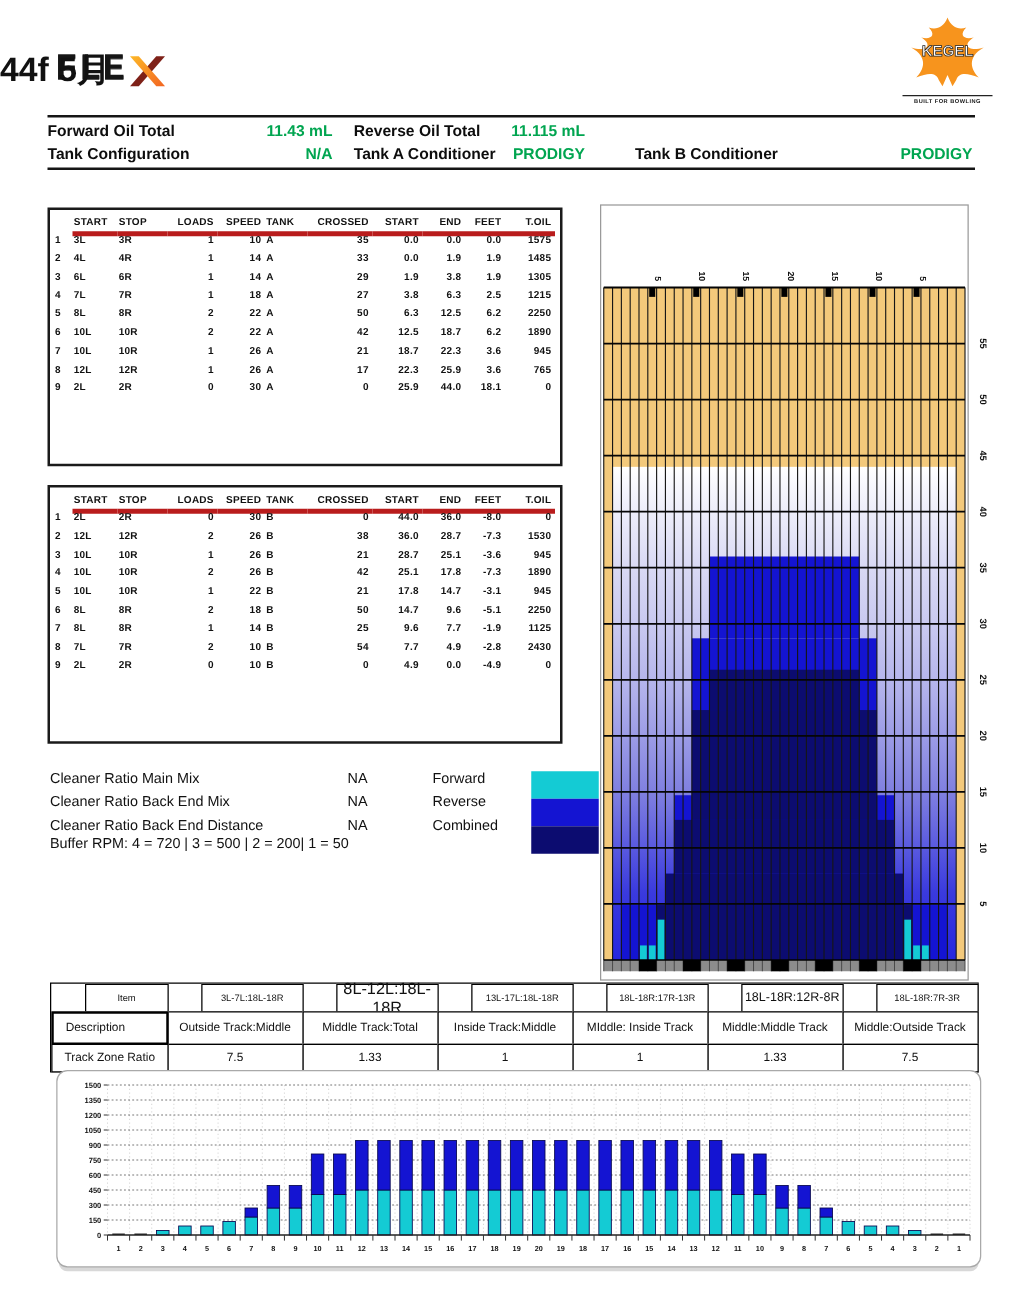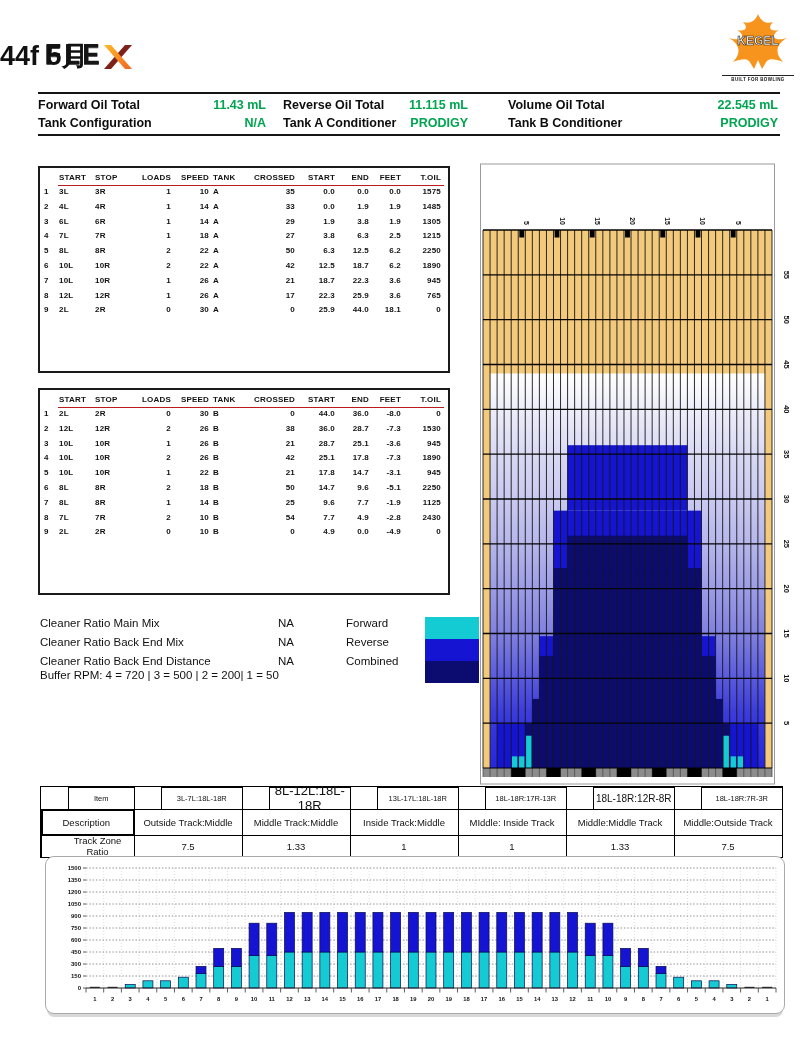--- a/index.html
+++ b/index.html
@@ -25,40 +25,40 @@
   .sum-value{text-align:right;}
 
   
   .prog{left:38px;width:412px;height:207px;border:2px solid #1a1a1a;background:#fff;padding:3px 4px;box-sizing:border-box;}
   #prog-forward{top:166px;}
   #prog-reverse{top:388px;}
   .prog .hrow,.prog .drow{display:grid;grid-template-columns:14px 36px 40px 40px 38px 34px 52px 40px 34px 32px 40px;}
   .prog .hrow{height:14px;}
   .prog .drow{height:14.8px;}
   .prog span{font-size:8px;font-weight:700;line-height:14px;letter-spacing:.2px;}
-  .prog .hrow span{border-bottom:1px solid #b91c1c;}
+  .prog .hrow span{border-bottom:4px solid #b91c1c;}
   .prog .hrow span:first-child{border-bottom:none;}
   .prog .c0{text-align:left;}
   .prog .c1,.prog .c2,.prog .c5{text-align:left;padding-left:1px;}
   .prog .c3,.prog .c4,.prog .c6,.prog .c7,.prog .c8,.prog .c9,.prog .c10{text-align:right;padding-right:3px;}
 
   
   #cleaner{left:40px;top:613px;width:450px;}
   .cl-row{display:grid;grid-template-columns:238px 68px 120px;height:19px;font-size:11.5px;align-items:center;}
   #buffer-rpm{left:40px;top:669px;font-size:11.5px;}
   #legend-swatches{left:425px;top:617px;width:54px;}
   #legend-swatches div{width:54px;height:22px;}
 
   
   #ratio-table{left:40px;top:786px;width:741px;border-collapse:collapse;display:grid;
      grid-template-columns:93px repeat(6,108px);grid-template-rows:22px 26px 22px;border:1px solid #000;}
   #ratio-table .cell{border:1px solid #000;display:flex;align-items:center;justify-content:center;
      font-size:9.5px;text-align:center;background:#fff;margin:-0.5px;}
   #ratio-table .r0{font-size:7.5px;font-weight:400;margin-left:27px;}
-  #ratio-table .hdr{justify-content:flex-start;padding-left:20px;}
+  #ratio-table .hdr{justify-content:flex-start;padding-left:10px;}
   #ratio-table .r0.hdr{justify-content:center;padding-left:0;}
   #ratio-table .thick{border:2.5px solid #000;z-index:2;}
 
   
   #bar-panel{left:45px;top:856px;width:740px;height:158px;border:1.5px solid #a9a9a9;border-radius:9px;
      box-shadow:0 5px 0 -2px #d8d8d8;background:#fff;box-sizing:border-box;}
 
   
   #lane-wrap{left:479px;top:162px;width:333px;height:630px;}
 </style>
@@ -91,24 +91,20 @@
 
 <div class="abs" id="summary">
     <div class="sum-row">
       <div class="sum-g1">
         <span class="sum-label">Forward Oil Total</span>
         <span class="sum-value" style="color: rgb(0, 165, 80); width: 57px;">11.43 mL</span>
       </div>
       <div class="sum-g2">
         <span class="sum-label">Reverse Oil Total</span>
         <span class="sum-value" style="color: rgb(0, 165, 80); width: 62px;">11.115 mL</span>
-      </div>
-      <div class="sum-g3">
-        <span class="sum-label">Volume Oil Total</span>
-        <span class="sum-value" style="color: rgb(0, 165, 80); width: 75px;">22.545 mL</span>
       </div>
     </div>
     <div class="sum-row">
       <div class="sum-g1">
         <span class="sum-label">Tank Configuration</span>
         <span class="sum-value" style="color: rgb(0, 165, 80); width: 57px;">N/A</span>
       </div>
       <div class="sum-g2">
         <span class="sum-label">Tank A Conditioner</span>
         <span class="sum-value" style="color: rgb(0, 165, 80); width: 62px;">PRODIGY</span>
@@ -599,21 +595,21 @@
 <div class="abs" id="ratio-table">
     <div class="cell r0 hdr">Item</div>
     <div class="cell r0" style="font-size: 7.5px;">3L-7L:18L-18R</div>
     <div class="cell r0" style="font-size: 13px;">8L-12L:18L-18R</div>
     <div class="cell r0" style="font-size: 7.5px;">13L-17L:18L-18R</div>
     <div class="cell r0" style="font-size: 7.5px;">18L-18R:17R-13R</div>
     <div class="cell r0" style="font-size: 10px;">18L-18R:12R-8R</div>
     <div class="cell r0" style="font-size: 7.5px;">18L-18R:7R-3R</div>
     <div class="cell r1 hdr thick">Description</div>
     <div class="cell r1">Outside Track:Middle</div>
-    <div class="cell r1">Middle Track:Middle</div>
+    <div class="cell r1">Middle Track:Total</div>
     <div class="cell r1">Inside Track:Middle</div>
     <div class="cell r1">MIddle: Inside Track</div>
     <div class="cell r1">Middle:Middle Track</div>
     <div class="cell r1">Middle:Outside Track</div>
     <div class="cell r2 hdr" style="font-weight: 400;">Track Zone Ratio</div>
     <div class="cell r2" style="font-weight: 400;">7.5</div>
     <div class="cell r2" style="font-weight: 400;">1.33</div>
     <div class="cell r2" style="font-weight: 400;">1</div>
     <div class="cell r2" style="font-weight: 400;">1</div>
     <div class="cell r2" style="font-weight: 400;">1.33</div>

